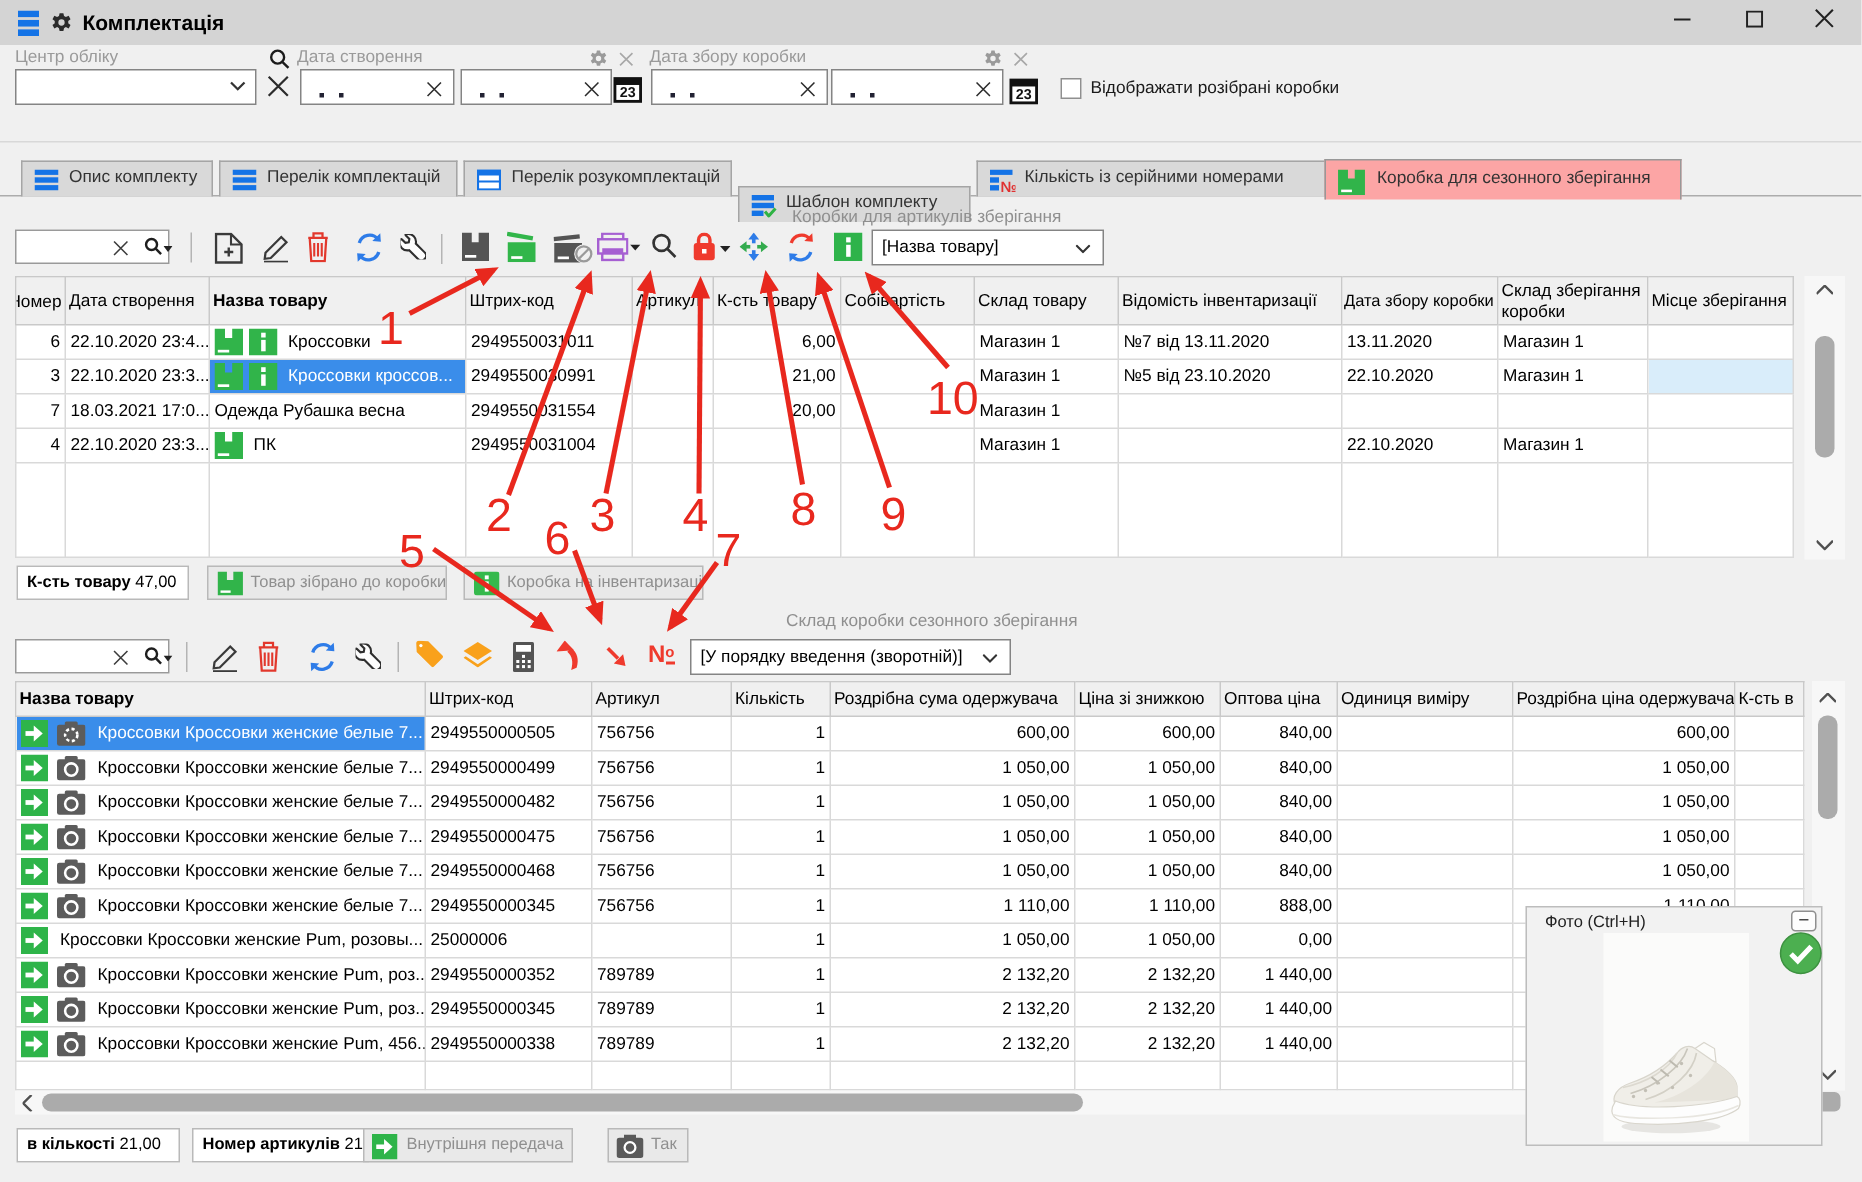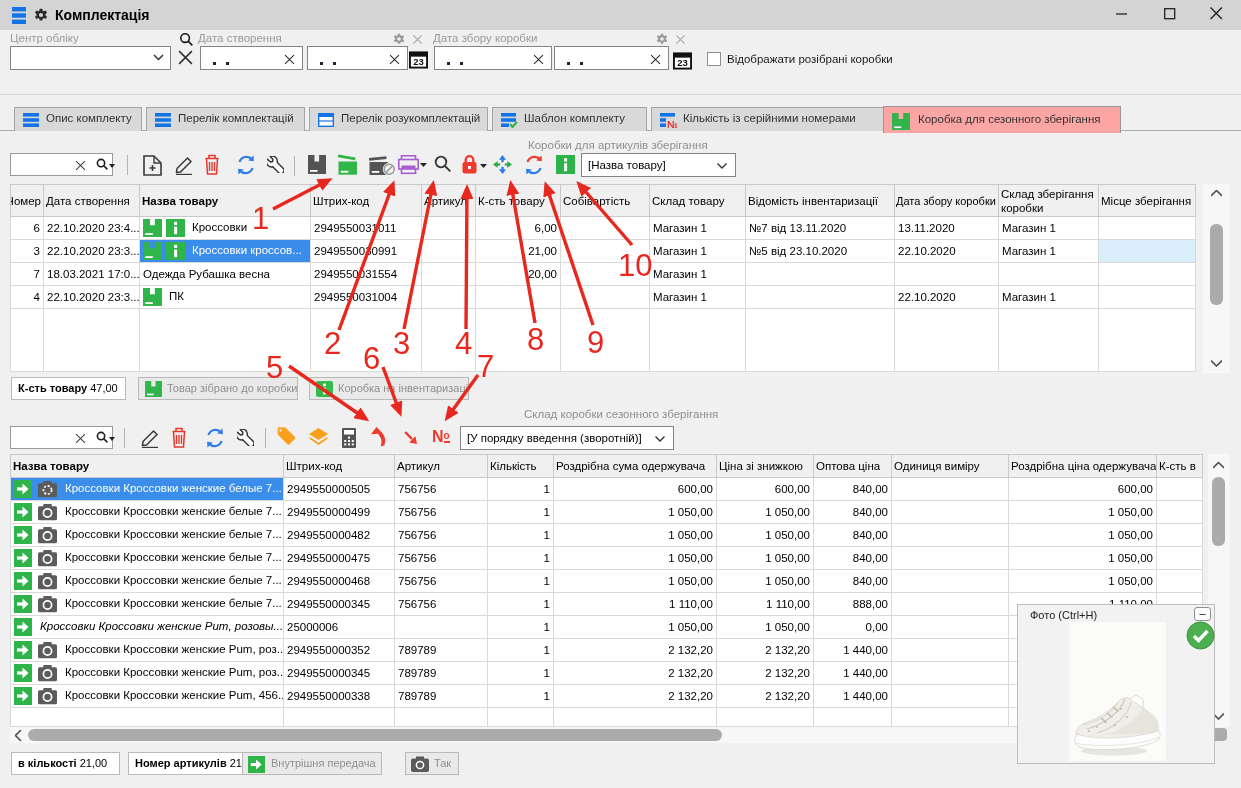--- a/index.html
+++ b/index.html
@@ -165,21 +165,21 @@
   <span class="tlabel">Перелік комплектацій</span>
 </div>
 <div class="tab" style="left:309px; width:179px;">
   <svg class="ticon" width="16" height="14">
       <rect x="0.7" y="0.7" width="14.6" height="12.6" fill="#fff" stroke="#1473e6" stroke-width="1.4"></rect>
       <rect y="0" width="16" height="4" fill="#1473e6"></rect>
       <line x1="1" y1="8" x2="15" y2="8" stroke="#1473e6" stroke-width="1.2"></line>
     </svg>
   <span class="tlabel">Перелік розукомплектацій</span>
 </div>
-<div class="tab" style="left:492px; width:155px;">
+<div class="tab" style="left:492px; width:155px;margin-top:17px;">
   <svg class="ticon" width="17" height="15">
       <rect y="0" width="15" height="3.6" fill="#1473e6"></rect>
       <rect y="5.2" width="15" height="3.6" fill="#1473e6"></rect>
       <rect y="10.4" width="8" height="3.6" fill="#1473e6"></rect>
       <path d="M9 11 l2.5 3 l4.5 -5" fill="none" stroke="#2fb344" stroke-width="2"></path>
     </svg>
   <span class="tlabel">Шаблон комплекту</span>
 </div>
 <div class="tab" style="left:651px; width:233px;">
   <svg class="ticon" width="17" height="15">
@@ -677,21 +677,21 @@
         <td class="r">888,00</td>
         <td></td>
         <td class="r">1 110,00</td>
         <td></td>
   </tr>
   <tr style="height:23px;">
     <td><svg class="cellicon" width="18" height="18" viewBox="0 0 18 18">
             <rect width="18" height="18" fill="#2eb449"></rect>
             <rect x="3" y="7.4" width="6" height="3.2" fill="#fff"></rect>
             <path d="M8.5 3.6 L14.5 9 L8.5 14.4 z" fill="#fff"></path>
-          </svg><span style="margin-left:8px;font-style:italic;">Кроссовки Кроссовки женские Pum, розовы...</span></td>
+          </svg><span style="margin-left:8px;">Кроссовки Кроссовки женские Pum, розовы...</span></td>
     <td>25000006</td>
         <td></td>
         <td class="r">1</td>
         <td class="r">1 050,00</td>
         <td class="r">1 050,00</td>
         <td class="r">0,00</td>
         <td></td>
         <td class="r">1 050,00</td>
         <td></td>
   </tr>

